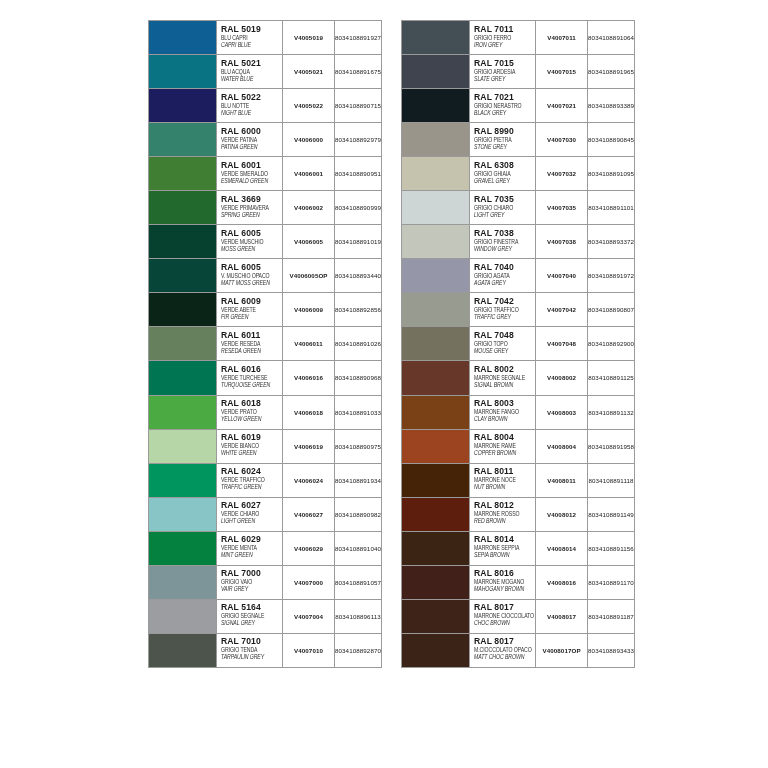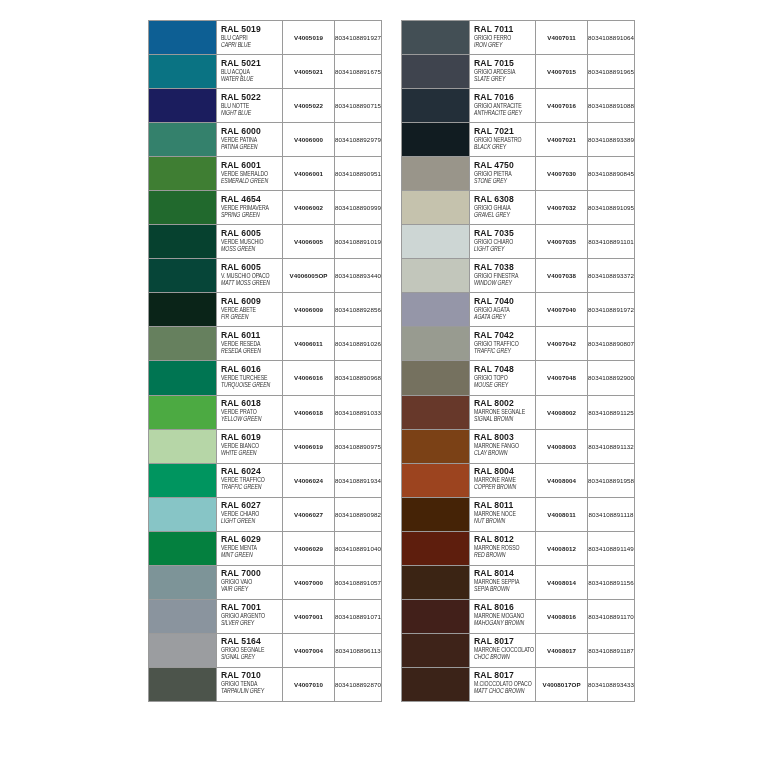--- a/index.html
+++ b/index.html
@@ -163,21 +163,21 @@
             <div class="ral-code">RAL 6001</div>
             <div class="name-it">VERDE SMERALDO</div>
             <div class="name-en">ESMERALD GREEN</div>
           </div>
           <div class="vcode">V4006001</div>
           <div class="ean">8034108890951</div>
         </div>
         <div class="ral-row">
           <div class="swatch" style="background: rgb(33, 105, 45);"></div>
           <div class="names">
-            <div class="ral-code">RAL 4654</div>
+            <div class="ral-code">RAL 3669</div>
             <div class="name-it">VERDE PRIMAVERA</div>
             <div class="name-en">SPRING GREEN</div>
           </div>
           <div class="vcode">V4006002</div>
           <div class="ean">8034108890999</div>
         </div>
         <div class="ral-row">
           <div class="swatch" style="background: rgb(6, 65, 47);"></div>
           <div class="names">
             <div class="ral-code">RAL 6005</div>
@@ -281,30 +281,20 @@
           <div class="swatch" style="background: rgb(125, 148, 152);"></div>
           <div class="names">
             <div class="ral-code">RAL 7000</div>
             <div class="name-it">GRIGIO VAIO</div>
             <div class="name-en">VAIR GREY</div>
           </div>
           <div class="vcode">V4007000</div>
           <div class="ean">8034108891057</div>
         </div>
         <div class="ral-row">
-          <div class="swatch" style="background: rgb(138, 148, 158);"></div>
-          <div class="names">
-            <div class="ral-code">RAL 7001</div>
-            <div class="name-it">GRIGIO ARGENTO</div>
-            <div class="name-en">SILVER GREY</div>
-          </div>
-          <div class="vcode">V4007001</div>
-          <div class="ean">8034108891071</div>
-        </div>
-        <div class="ral-row">
           <div class="swatch" style="background: rgb(155, 157, 160);"></div>
           <div class="names">
             <div class="ral-code">RAL 5164</div>
             <div class="name-it">GRIGIO SEGNALE</div>
             <div class="name-en">SIGNAL GREY</div>
           </div>
           <div class="vcode">V4007004</div>
           <div class="ean">8034108896113</div>
         </div>
         <div class="ral-row">
@@ -333,43 +323,33 @@
           <div class="swatch" style="background: rgb(63, 68, 78);"></div>
           <div class="names">
             <div class="ral-code">RAL 7015</div>
             <div class="name-it">GRIGIO ARDESIA</div>
             <div class="name-en">SLATE GREY</div>
           </div>
           <div class="vcode">V4007015</div>
           <div class="ean">8034108891965</div>
         </div>
         <div class="ral-row">
-          <div class="swatch" style="background: rgb(35, 47, 57);"></div>
-          <div class="names">
-            <div class="ral-code">RAL 7016</div>
-            <div class="name-it">GRIGIO ANTRACITE</div>
-            <div class="name-en">ANTHRACITE GREY</div>
-          </div>
-          <div class="vcode">V4007016</div>
-          <div class="ean">8034108891088</div>
-        </div>
-        <div class="ral-row">
           <div class="swatch" style="background: rgb(17, 28, 33);"></div>
           <div class="names">
             <div class="ral-code">RAL 7021</div>
             <div class="name-it">GRIGIO NERASTRO</div>
             <div class="name-en">BLACK GREY</div>
           </div>
           <div class="vcode">V4007021</div>
           <div class="ean">8034108893389</div>
         </div>
         <div class="ral-row">
           <div class="swatch" style="background: rgb(153, 149, 138);"></div>
           <div class="names">
-            <div class="ral-code">RAL 4750</div>
+            <div class="ral-code">RAL 8990</div>
             <div class="name-it">GRIGIO PIETRA</div>
             <div class="name-en">STONE GREY</div>
           </div>
           <div class="vcode">V4007030</div>
           <div class="ean">8034108890845</div>
         </div>
         <div class="ral-row">
           <div class="swatch" style="background: rgb(197, 194, 173);"></div>
           <div class="names">
             <div class="ral-code">RAL 6308</div>

